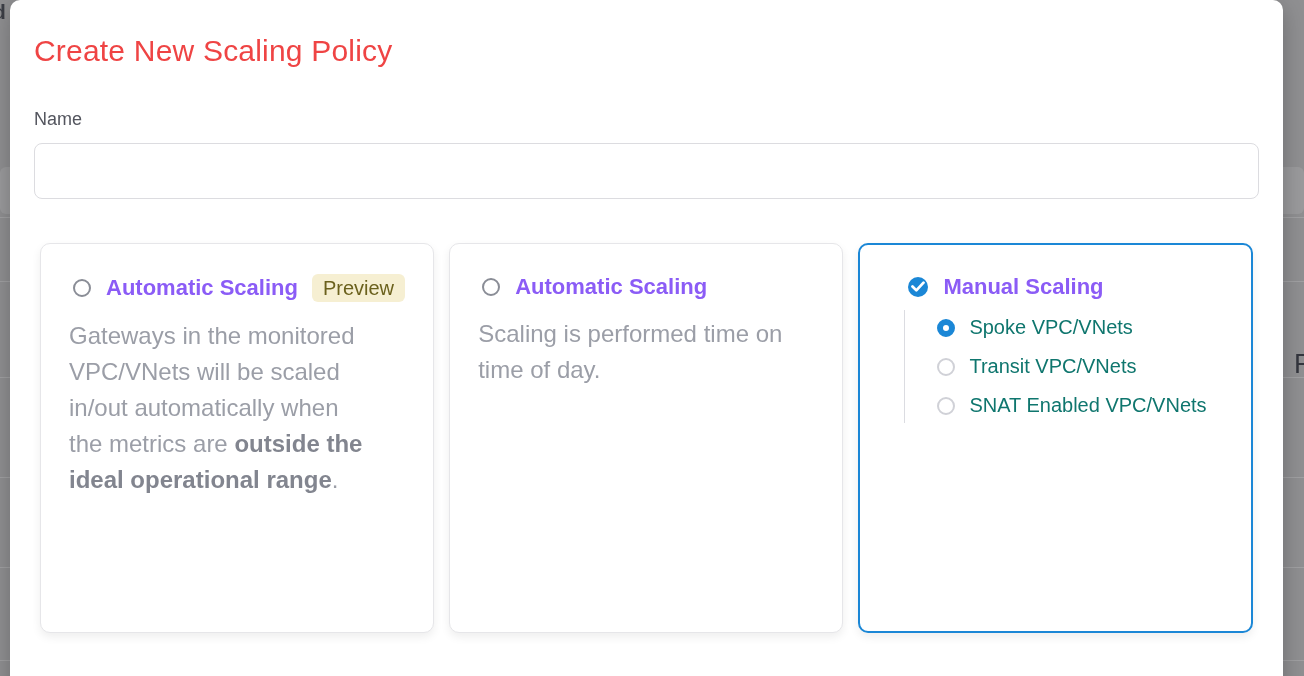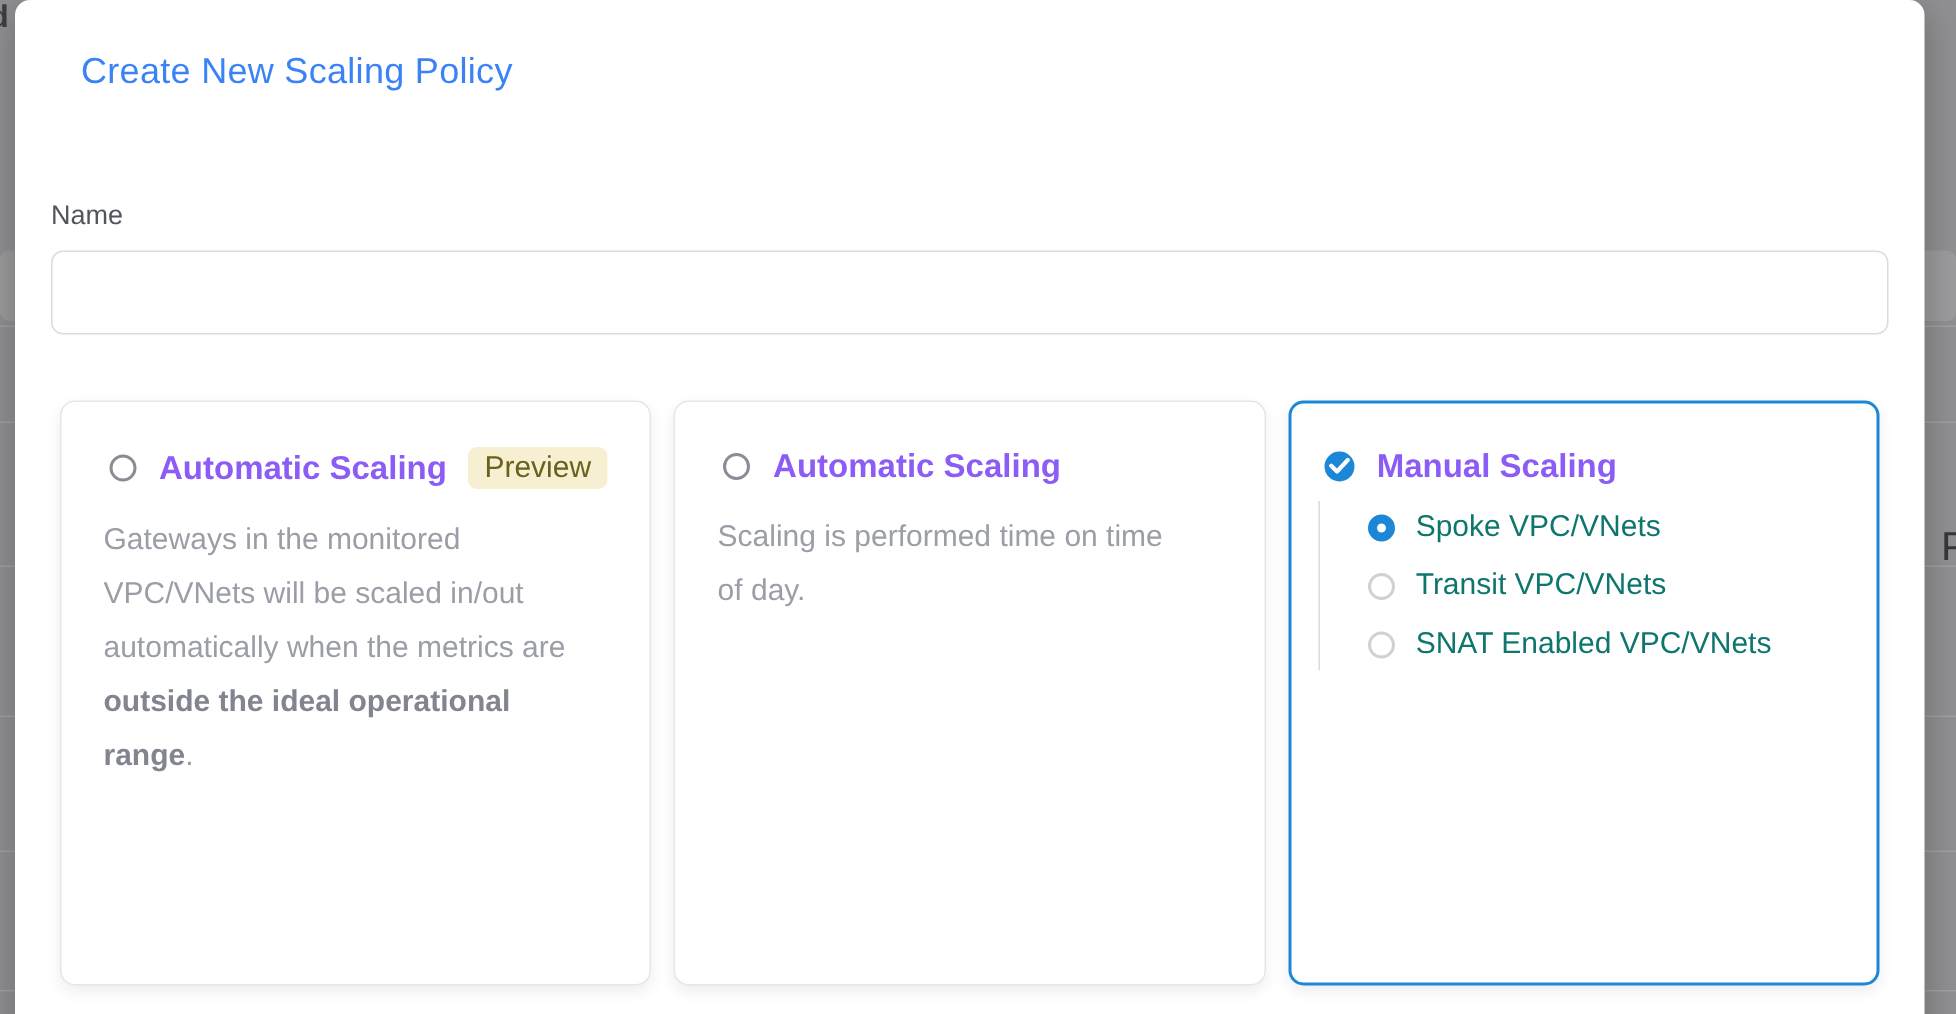--- a/index.html
+++ b/index.html
@@ -28,43 +28,43 @@
   .bg-right { left:1294px; top:349px; font-size:27px; font-weight:400; color:#34363e; }
 
   
   .modal {
     position:absolute; left:10px; top:0; width:1273px; height:700px;
     background:#ffffff; border-radius:10px;
     box-shadow:0 6px 24px rgba(0,0,0,0.25);
     padding:34px 24px 0 24px;
   }
   .modal-title {
-    font-size:24px; font-weight:500; color:#3b82f6; letter-spacing:0.2px;margin-left:20px;
+    font-size:30px; font-weight:500; color:#ef4444; letter-spacing:0.2px;
   }
   .field-label {
-    display:block; margin-top:71px; font-size:18px; color:#53555e;
+    display:block; margin-top:41px; font-size:18px; color:#53555e;
   }
   .name-input {
     display:block; margin-top:13px; width:100%; height:56px;
     border:1px solid #dcdce0; border-radius:8px; outline:none;
     font-size:19px; color:#2b2f3a; padding:0 16px;
     font-family:"Liberation Sans", sans-serif;
   }
 
   
   .cards { display:flex; gap:15px; margin:44px 6px 0 6px; }
   .option-card {
     width:398px; height:390px; background:#ffffff;
     border:1px solid #e6e6e9; border-radius:10px;
     box-shadow:0 4px 10px rgba(0,0,0,0.07);
     padding:30px 28px; cursor:pointer;
   }
   .option-card.selected {
     border:2px solid var(--accent_blue, #1b87d6);
-    padding:29px 18px;
+    padding:29px 44px;
   }
 
   .card-header { display:flex; align-items:center; }
   .opt-state {
     flex:0 0 auto; width:18px; height:18px; margin-left:4px; margin-right:15px;
     border-radius:50%; border:2px solid #8a8d96; position:relative;
   }
   .opt-state svg { display:none; }
   .opt-state.selected {
     width:20px; height:20px; border:none;
@@ -74,21 +74,21 @@
 
   .card-title { font-size:22px; font-weight:700; color:#8b5cf6; }
   .badge {
     margin-left:14px; background:var(--badge_bg, #f6efd2);
     color:var(--badge_text, #6b611d);
     font-size:20px; line-height:28px; padding:0 11px; border-radius:6px;
   }
 
   .card-desc {
     margin-top:16px; max-width:308px;
-    font-size:20px; line-height:36px; color:#9b9ea7;
+    font-size:24px; line-height:36px; color:#9b9ea7;
   }
   .desc-bold { font-weight:700; color:#82858f; }
 
   
   .sub-options {
     margin-top:10px; border-left:1px solid #dbdce1; padding-left:32px;
     display:flex; flex-direction:column; row-gap:16px; padding-top:6px; padding-bottom:6px;
   }
   .sub-row { display:flex; align-items:center; cursor:pointer; }
   .sub-radio {

